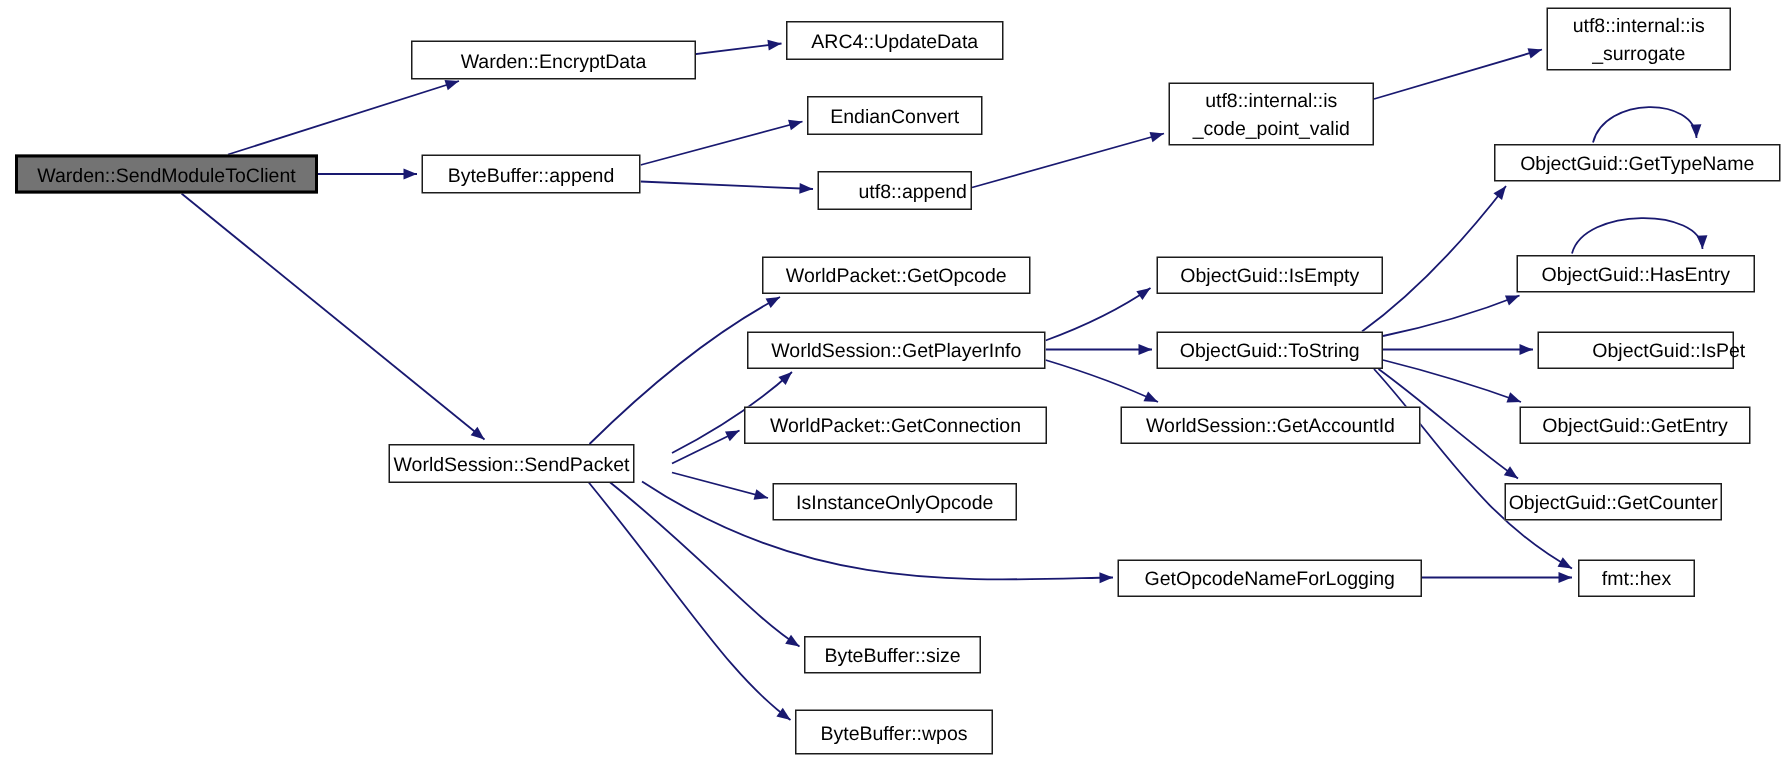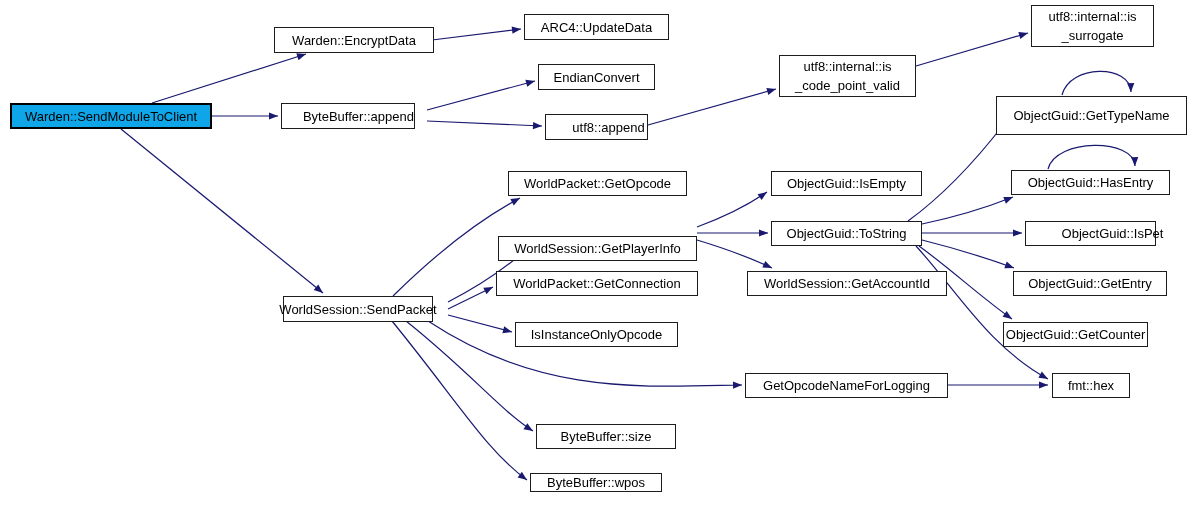--- a/index.html
+++ b/index.html
@@ -23,21 +23,21 @@
     flex-direction: column;
     align-items: center;
     justify-content: center;
     font-size: 13px;
     line-height: 19px;
     white-space: nowrap;
     text-align: center;
     cursor: pointer;
   }
   .node.root {
-    background: #0ea5e9;
+    background: #737373;
     border: 2px solid #000000;
     cursor: default;
   }
   .node span { display: block; }
 </style>
 </head>
 <body>
 
 <div class="stage">
   <svg class="edge-layer" width="1192" height="506" viewBox="0 0 1192 506" xmlns="http://www.w3.org/2000/svg">
@@ -73,88 +73,88 @@
         <path d="M916,246 C958,292 988,346 1048,379" class="edge" stroke="#191970" marker-end="url(#arrow)"></path>
         <path d="M948,385 L1048,385" class="edge" stroke="#191970" marker-end="url(#arrow)"></path>
         <path d="M1062,95 C1070,64 1130,64 1131,92" class="edge" stroke="#191970" marker-end="url(#arrow)"></path>
         <path d="M1048,169 C1056,138 1134,138 1135,166" class="edge" stroke="#191970" marker-end="url(#arrow)"></path>
       </g>
   </svg>
   <div>
       <div class="node root" style="left: 10px; top: 103px; width: 202px; height: 26px;">
         <span>Warden::SendModuleToClient</span>
       </div>
-      <div class="node" style="left: 274px; top: 27px; width: 160px; height: 26px;">
+      <div class="node" style="left: 274px; top: 27px; width: 190px; height: 26px;">
         <span>Warden::EncryptData</span>
       </div>
       <div class="node" style="left: 524px; top: 14px; width: 145px; height: 26px;">
         <span>ARC4::UpdateData</span>
       </div>
-      <div class="node" style="left: 281px; top: 103px; width: 134px; height: 26px; align-items: flex-end;">
+      <div class="node" style="left: 281px; top: 103px; width: 146px; height: 26px;">
         <span>ByteBuffer::append</span>
       </div>
       <div class="node" style="left: 538px; top: 64px; width: 117px; height: 26px;">
         <span>EndianConvert</span>
       </div>
       <div class="node" style="left: 545px; top: 114px; width: 103px; height: 26px; padding-left: 24px;">
         <span>utf8::append</span>
       </div>
       <div class="node" style="left: 779px; top: 55px; width: 137px; height: 42px;">
         <span>utf8::internal::is</span>
         <span>_code_point_valid</span>
       </div>
       <div class="node" style="left: 1031px; top: 5px; width: 123px; height: 42px;">
         <span>utf8::internal::is</span>
         <span>_surrogate</span>
       </div>
-      <div class="node" style="left: 259px; top: 296px; width: 150px; height: 26px; margin-left: 24px;">
+      <div class="node" style="left: 259px; top: 296px; width: 164px; height: 26px;">
         <span>WorldSession::SendPacket</span>
       </div>
       <div class="node" style="left: 508px; top: 171px; width: 179px; height: 25px;">
         <span>WorldPacket::GetOpcode</span>
       </div>
-      <div class="node" style="left: 498px; top: 236px; width: 199px; height: 25px;">
+      <div class="node" style="left: 498px; top: 221px; width: 199px; height: 25px;">
         <span>WorldSession::GetPlayerInfo</span>
       </div>
       <div class="node" style="left: 496px; top: 271px; width: 202px; height: 25px;">
         <span>WorldPacket::GetConnection</span>
       </div>
       <div class="node" style="left: 515px; top: 322px; width: 163px; height: 25px;">
         <span>IsInstanceOnlyOpcode</span>
       </div>
       <div class="node" style="left: 771px; top: 171px; width: 151px; height: 25px;">
         <span>ObjectGuid::IsEmpty</span>
       </div>
       <div class="node" style="left: 771px; top: 221px; width: 151px; height: 25px;">
         <span>ObjectGuid::ToString</span>
       </div>
       <div class="node" style="left: 747px; top: 271px; width: 200px; height: 25px;">
         <span>WorldSession::GetAccountId</span>
       </div>
-      <div class="node" style="left: 996px; top: 96px; width: 191px; height: 39px;">
+      <div class="node" style="left: 996px; top: 96px; width: 191px; height: 25px;">
         <span>ObjectGuid::GetTypeName</span>
       </div>
       <div class="node" style="left: 1011px; top: 170px; width: 159px; height: 25px;">
         <span>ObjectGuid::HasEntry</span>
       </div>
       <div class="node" style="left: 1025px; top: 221px; width: 131px; height: 25px; padding-left: 44px;">
         <span>ObjectGuid::IsPet</span>
       </div>
       <div class="node" style="left: 1013px; top: 271px; width: 154px; height: 25px;">
         <span>ObjectGuid::GetEntry</span>
       </div>
       <div class="node" style="left: 1003px; top: 322px; width: 145px; height: 25px;">
         <span>ObjectGuid::GetCounter</span>
       </div>
       <div class="node" style="left: 745px; top: 373px; width: 203px; height: 25px;">
         <span>GetOpcodeNameForLogging</span>
       </div>
       <div class="node" style="left: 1052px; top: 373px; width: 78px; height: 25px;">
         <span>fmt::hex</span>
       </div>
-      <div class="node" style="left: 536px; top: 424px; width: 140px; height: 25px;">
+      <div class="node" style="left: 536px; top: 424px; width: 118px; height: 25px;">
         <span>ByteBuffer::size</span>
       </div>
-      <div class="node" style="left: 530px; top: 473px; width: 132px; height: 19px;">
+      <div class="node" style="left: 530px; top: 473px; width: 132px; height: 30px;">
         <span>ByteBuffer::wpos</span>
       </div>
     </div>
 </div>
 
 </body></html>

